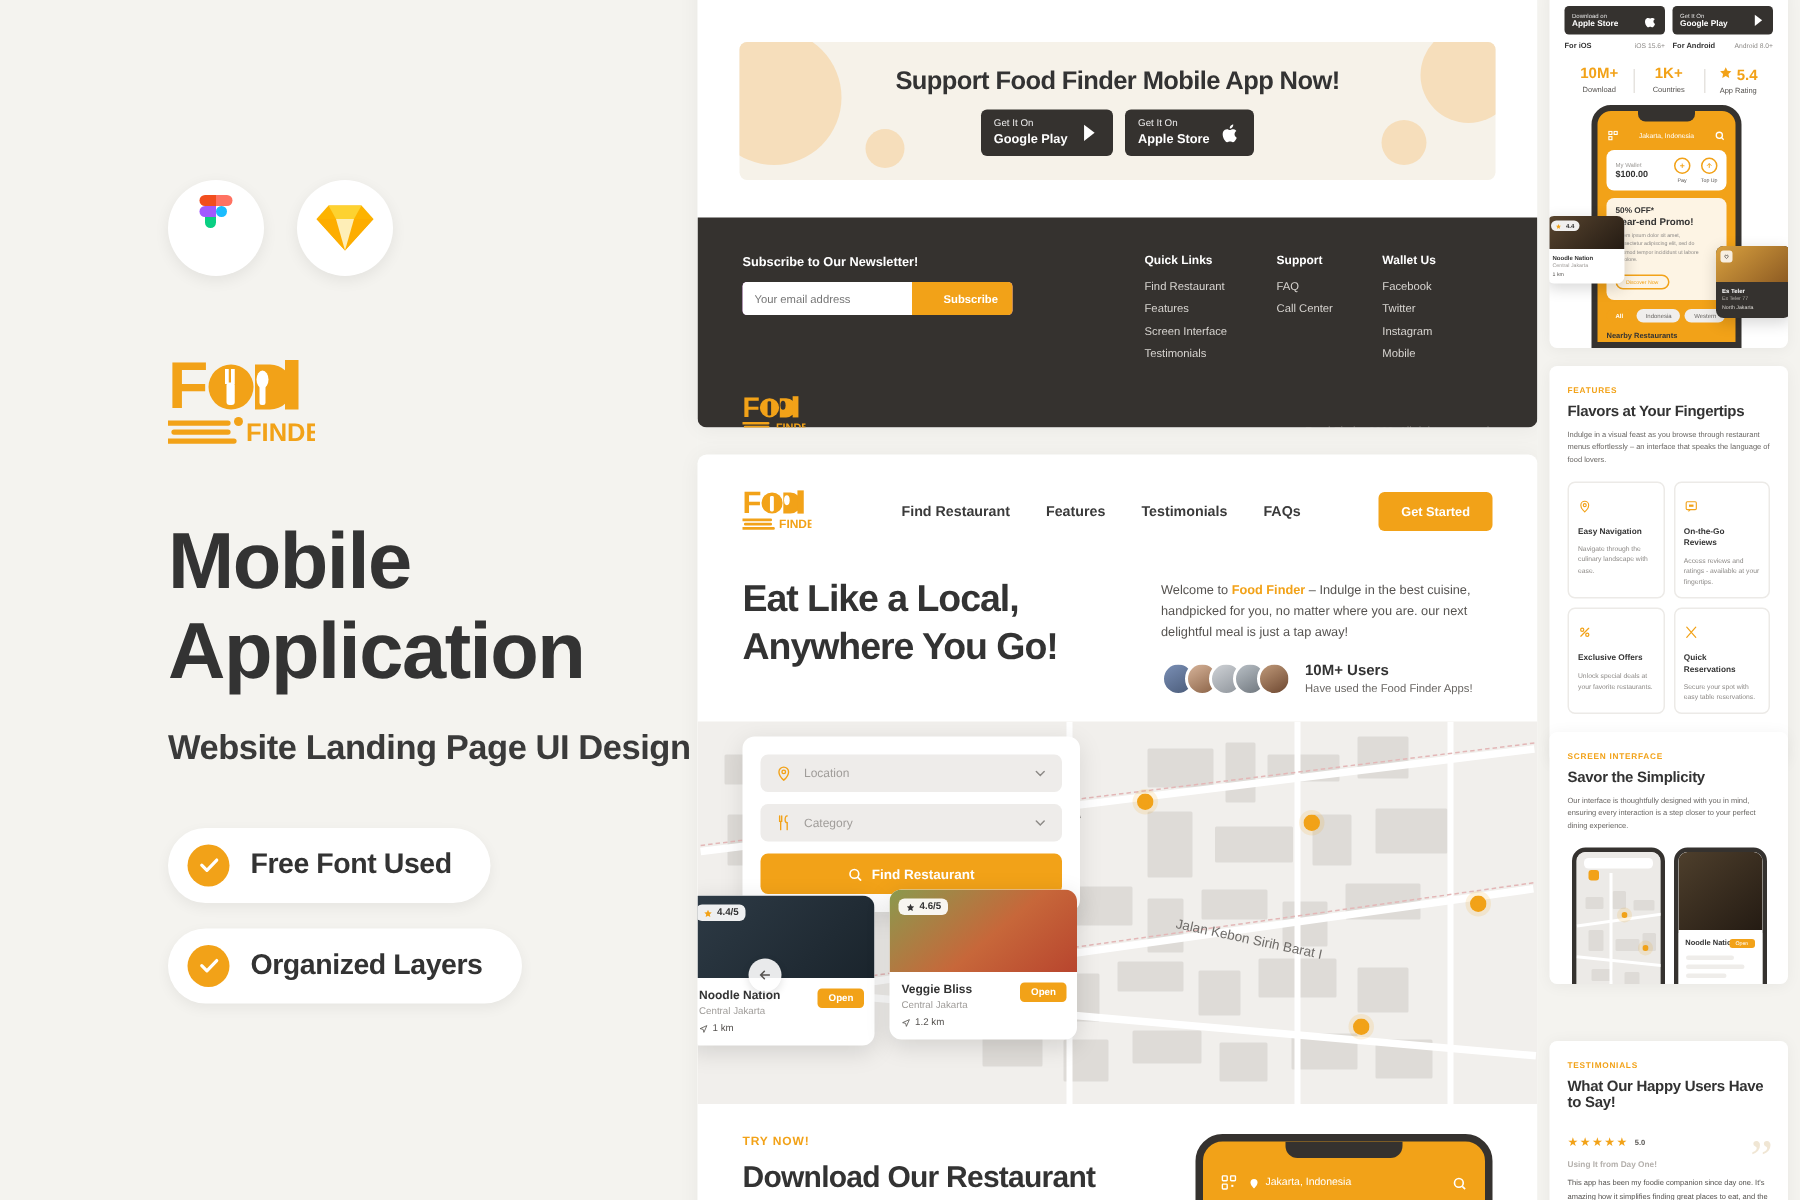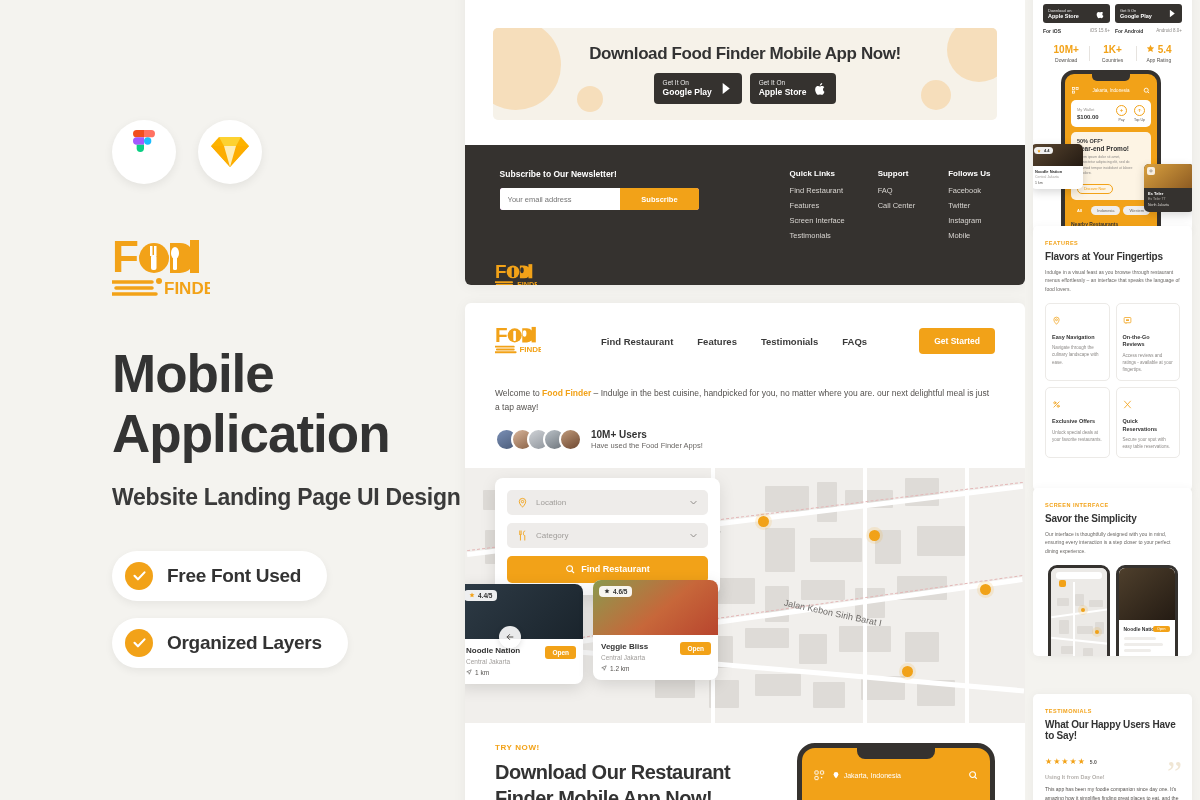--- a/index.html
+++ b/index.html
@@ -35,27 +35,27 @@
   .promo-band { position: relative; margin: 148px 28px 0; height: 92px; background: #f6f2e9; border-radius: 5px; overflow: hidden;
                 display: flex; flex-direction: column; align-items: center; justify-content: center; }
   .promo-band .blob { position: absolute; border-radius: 50%; background: #f6debb; }
   .promo-title { font-size: 17px; font-weight: 700; color: #333; position: relative; z-index: 2; letter-spacing: -.4px; }
   .store-row { display: flex; gap: 8px; margin-top: 9px; position: relative; z-index: 2; }
   .store-btn { background: #35322f; border-radius: 4px; padding: 6px 9px; display: flex; align-items: center; gap: 8px; }
   .store-btn .sb-txt { color: #fff; line-height: 1.25; }
   .store-btn .sb-small { font-size: 6.5px; opacity: .9; }
   .store-btn .sb-big { font-size: 8.5px; font-weight: 700; }
   .footer-dark { position: absolute; top: 265px; left: 0; width: 560px; height: 140px; background: #35322f; padding: 24px 30px; }
-  .footer-inner { display: flex; justify-content: center; }
+  .footer-inner { display: flex; }
   .f-news { width: 260px; }
   .f-news-title { color: #fff; font-size: 8.5px; font-weight: 700; margin-bottom: 9px; }
-  .f-sub-wrap { display: flex; background: #f0abfc; border-radius: 3px; overflow: hidden; width: 199px; height: 22px; }
+  .f-sub-wrap { display: flex; background: #f0abfc; border-radius: 3px; overflow: hidden; width: 180px; height: 22px; }
   .f-sub-input { flex: 1; border: 0; outline: none; font-size: 7.5px; padding: 0 8px; color: #999; font-family: inherit; }
   .f-sub-btn { background: #F2A218; border: 0; color: #fff; font-size: 7.5px; font-weight: 700; padding: 0 21px; font-family: inherit; cursor: pointer; }
-  .f-cols { display: flex; gap: 33px; margin-left: 30px; }
+  .f-cols { display: flex; gap: 33px; margin-left: 8px; }
   .f-col-h { color: #fff; font-size: 8px; font-weight: 700; margin-bottom: 8px; }
   .f-col-i { color: #d8d5d1; font-size: 7.5px; margin-bottom: 6px; }
   .f-bottom { display: flex; justify-content: space-between; align-items: flex-end; margin-top: 16px; }
   .f-copy { color: #d8d5d1; font-size: 7.5px; }
 
   
   .sheet-b { top: 303px; height: 600px; border-radius: 6px; }
   .nav { display: flex; align-items: center; padding: 22px 30px 0; }
   .nav-links { display: flex; gap: 24px; margin-left: 60px; }
   .nav-link { font-size: 9.5px; font-weight: 600; color: #3a3a3a; cursor: pointer; }
@@ -150,21 +150,21 @@
   .rp-promo-btn { display: inline-block; margin-top: 4px; border: 1px solid #F2A218; color: #F2A218; font-size: 3.5px;
                   border-radius: 8px; padding: 2px 6px; }
   .rp-chips { display: flex; gap: 3px; margin: 6px 6px 0; }
   .rp-chip { font-size: 4px; padding: 2px 6px; border-radius: 8px; background: #f0eeec; color: #6a6764; }
   .rp-chip.on { background: #F2A218; color: #fff; font-weight: 700; }
   .rp-near { font-size: 5px; font-weight: 700; color: #333; margin: 6px 0 4px 6px; }
   .rp-cards { display: flex; gap: 4px; margin: 0 6px; }
   .rp-card { flex: 1; height: 40px; border-radius: 4px; position: relative; overflow: hidden; }
   .float-card { position: absolute; background: #fff; border-radius: 5px; overflow: hidden; box-shadow: 0 3px 10px rgba(0,0,0,.16); }
 
-  .rs-b { top: 226px; height: 265px; padding: 14px 12px 0; }
+  .rs-b { top: 244px; height: 265px; padding: 14px 12px 0; }
   .r-eyebrow { font-size: 5.5px; font-weight: 700; color: #F2A218; letter-spacing: .5px; }
   .r-h2 { font-size: 10px; font-weight: 700; color: #333; margin-top: 5px; letter-spacing: -.2px; }
   .r-p { font-size: 5px; line-height: 1.65; color: #6a6764; margin-top: 6px; }
   .feat-grid { display: grid; grid-template-columns: 1fr 1fr; gap: 6px; margin-top: 10px; }
   .feat-card { background: #fff; border: 1px solid #eceae7; border-radius: 5px; padding: 7px 6px; }
   .feat-ico { color: #F2A218; margin-bottom: 5px; }
   .feat-t { font-size: 5.5px; font-weight: 700; color: #333; line-height: 1.35; }
   .feat-d { font-size: 4.5px; line-height: 1.6; color: #8d8a87; margin-top: 3px; }
 
   .rs-c { top: 488px; height: 168px; padding: 14px 12px 0; }
@@ -252,21 +252,21 @@
   </div>
 
   <div class="center-panel">
 
     <div class="card-sheet sheet-a">
       <div class="promo-band">
         <div class="blob" style="width:90px;height:90px;left:-22px;top:-8px;"></div>
         <div class="blob" style="width:26px;height:26px;left:84px;top:58px;"></div>
         <div class="blob" style="width:64px;height:64px;right:-14px;top:-10px;"></div>
         <div class="blob" style="width:30px;height:30px;right:46px;top:52px;"></div>
-        <div class="promo-title">Download Food Finder Mobile App Now!</div>
+        <div class="promo-title">Support Food Finder Mobile App Now!</div>
         <div class="store-row">
           <div class="store-btn">
             <div class="sb-txt">
               <div class="sb-small">Get It On</div>
               <div class="sb-big">Google Play</div>
             </div>
             <svg width="13" height="13" viewBox="0 0 24 24">
                 <path d="M5 2l13 10L5 22z" fill="#fff"></path>
               </svg>
           </div>
@@ -298,21 +298,21 @@
               <div class="f-col-i">Features</div>
               <div class="f-col-i">Screen Interface</div>
               <div class="f-col-i">Testimonials</div>
             </div>
             <div>
               <div class="f-col-h">Support</div>
               <div class="f-col-i">FAQ</div>
               <div class="f-col-i">Call Center</div>
             </div>
             <div>
-              <div class="f-col-h">Follows Us</div>
+              <div class="f-col-h">Wallet Us</div>
               <div class="f-col-i">Facebook</div>
               <div class="f-col-i">Twitter</div>
               <div class="f-col-i">Instagram</div>
               <div class="f-col-i">Mobile</div>
             </div>
           </div>
         </div>
         <div class="f-bottom">
           <svg width="42" height="30" viewBox="0 0 98 68">
             <text x="0" y="36" font-family="Liberation Sans, sans-serif" font-size="44" font-weight="700" fill="#F2A218">F</text>
@@ -344,20 +344,26 @@
         <div class="nav-links">
           <div class="nav-link">Find Restaurant</div>
           <div class="nav-link">Features</div>
           <div class="nav-link">Testimonials</div>
           <div class="nav-link">FAQs</div>
         </div>
         <button class="nav-cta">Get Started</button>
       </div>
 
       <div class="hero">
+        <div class="hero-left">
+          <div class="hero-h1">
+            <div>Eat Like a Local,</div>
+            <div>Anywhere You Go!</div>
+          </div>
+        </div>
         <div class="hero-right">
           <div class="hero-p"><span>Welcome to </span><b>Food Finder</b><span> – Indulge in the best cuisine, handpicked for you, no matter where you are. our next delightful meal is just a tap away!</span></div>
           <div class="social">
             <div class="avatars">
               <div class="avatar" style="background:linear-gradient(150deg,#7a8fb5,#4b5c7a)"></div>
               <div class="avatar" style="background:linear-gradient(150deg,#d7b49a,#8a6246)"></div>
               <div class="avatar" style="background:linear-gradient(150deg,#cfd2d6,#8f959c)"></div>
               <div class="avatar" style="background:linear-gradient(150deg,#b9c0c6,#6e757c)"></div>
               <div class="avatar" style="background:linear-gradient(150deg,#c09a7a,#6d4730)"></div>
             </div>

